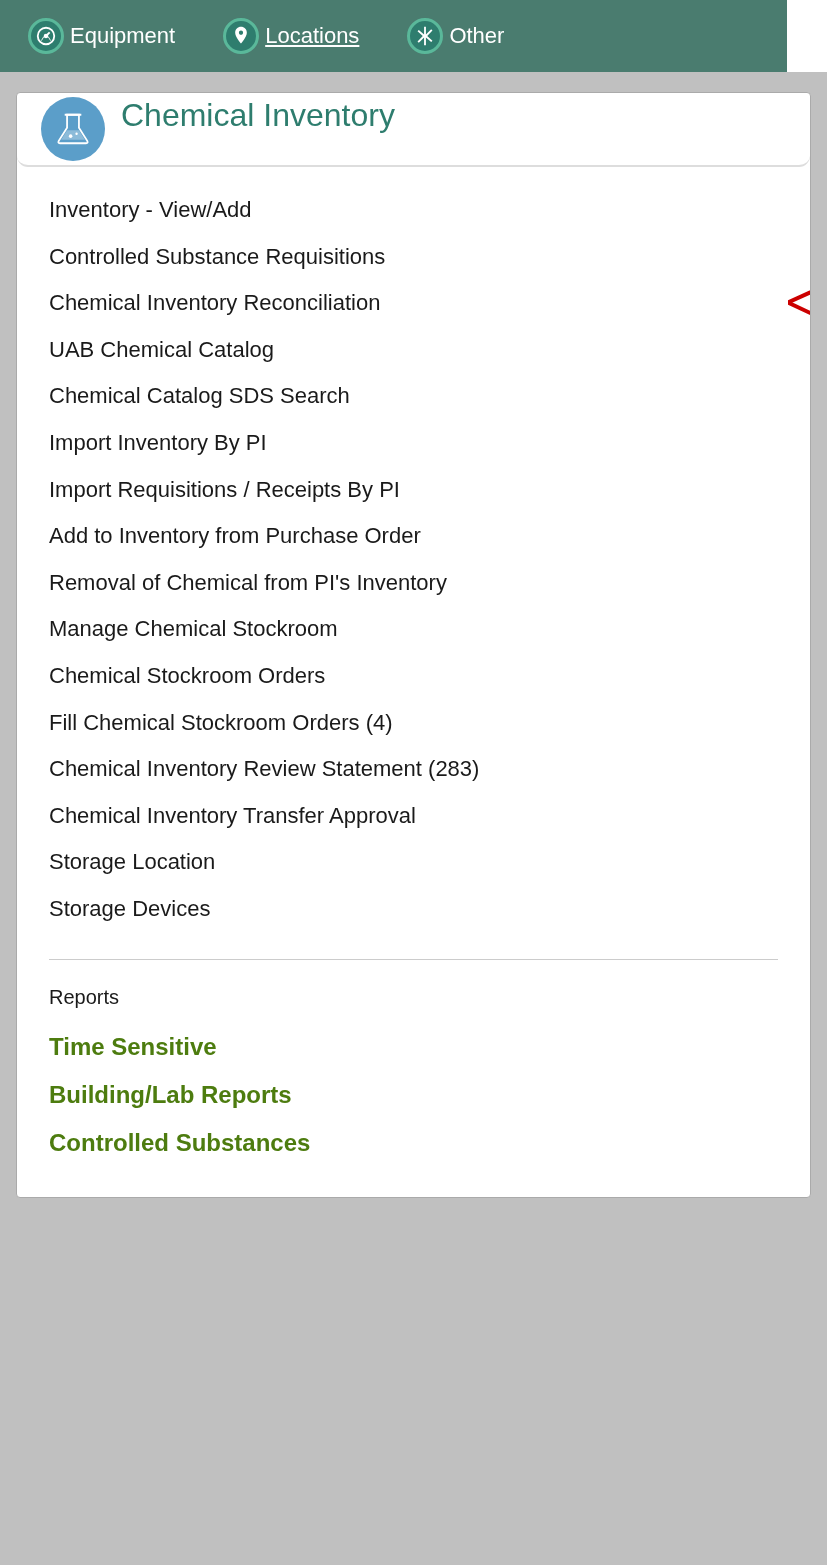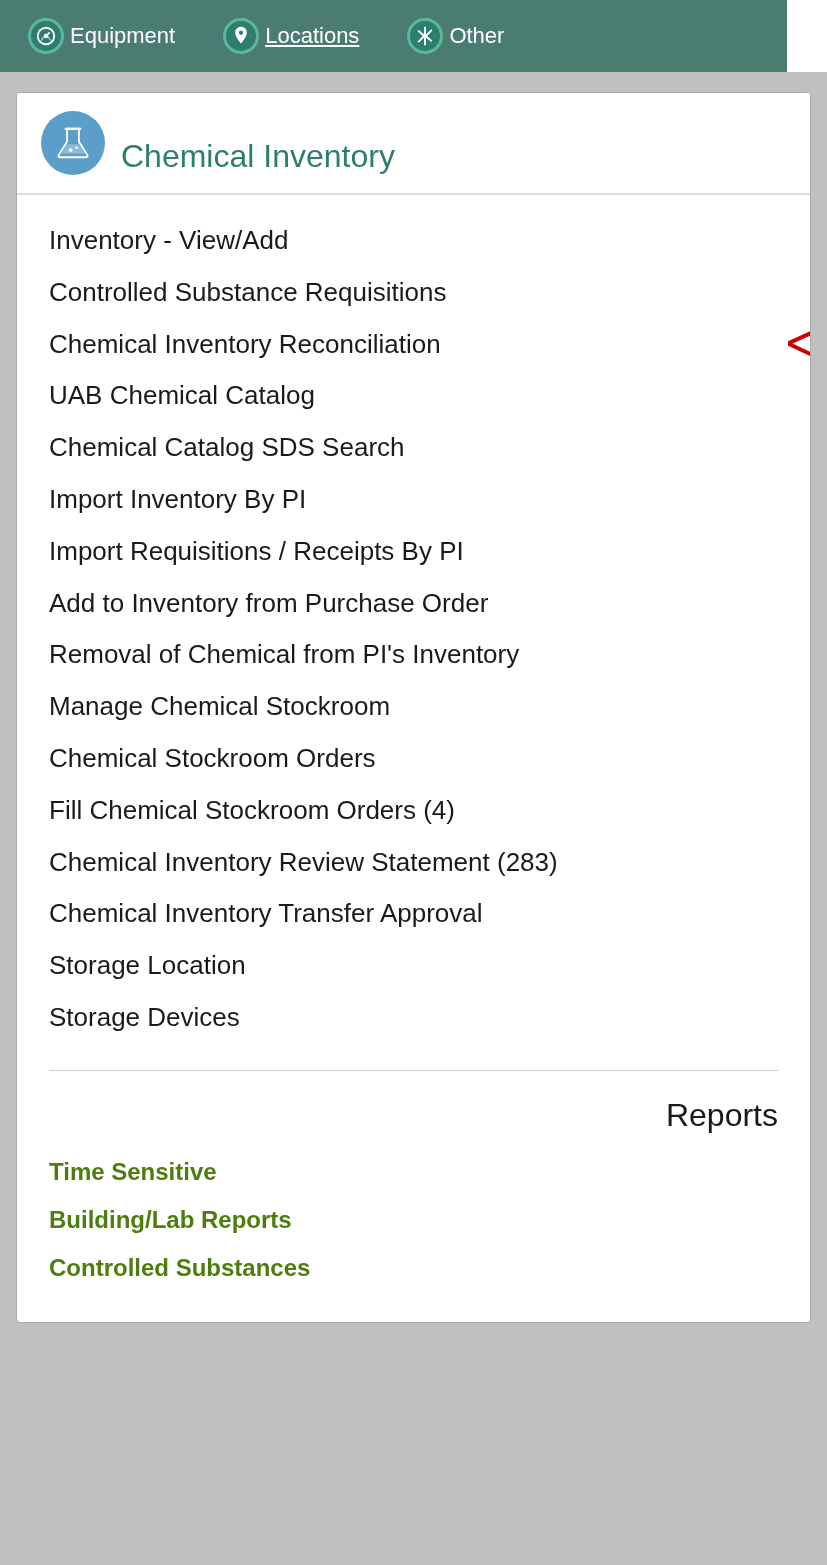--- a/index.html
+++ b/index.html
@@ -72,25 +72,26 @@
       background: white;
       border: 1px solid #aaa;
       border-radius: 4px;
       padding: 0;
       overflow: hidden;
     }
 
     
     .card-header {
       display: flex;
-      align-items: flex-end;
+      align-items: flex-start;
       gap: 16px;
-      padding: 18px 24px;
+      padding: 4px 24px;
       border-bottom: 2px solid #ddd;
       background: white;
+      border-radius: 11px;
     }
 
     .header-icon {
       width: 64px;
       height: 64px;
       border-radius: 50%;
       background: #5b9ec9;
       display: flex;
       align-items: center;
       justify-content: center;
@@ -109,21 +110,21 @@
       font-weight: normal;
     }
 
     
     .menu-list {
       padding: 20px 32px 10px 32px;
     }
 
     .menu-item {
       display: block;
-      font-size: 26px;
+      font-size: 22px;
       color: #1a1a1a;
       padding: 9px 0;
       cursor: pointer;
       text-decoration: none;
       line-height: 1.3;
     }
 
     
     .arrow-container {
       position: relative;
@@ -146,25 +147,24 @@
       border-top: 1px solid #ccc;
       margin: 16px 32px;
     }
 
     
     .reports-section {
       padding: 10px 32px 30px 32px;
     }
 
     .reports-title {
-      font-size: 32px;
+      font-size: 20px;
       font-weight: normal;
       color: #1a1a1a;
       margin-bottom: 14px;
-      text-align: right;
     }
 
     .report-category {
       font-size: 24px;
       font-weight: bold;
       color: #4d7c0f;
       padding: 10px 0;
       cursor: pointer;
       display: block;
     }

